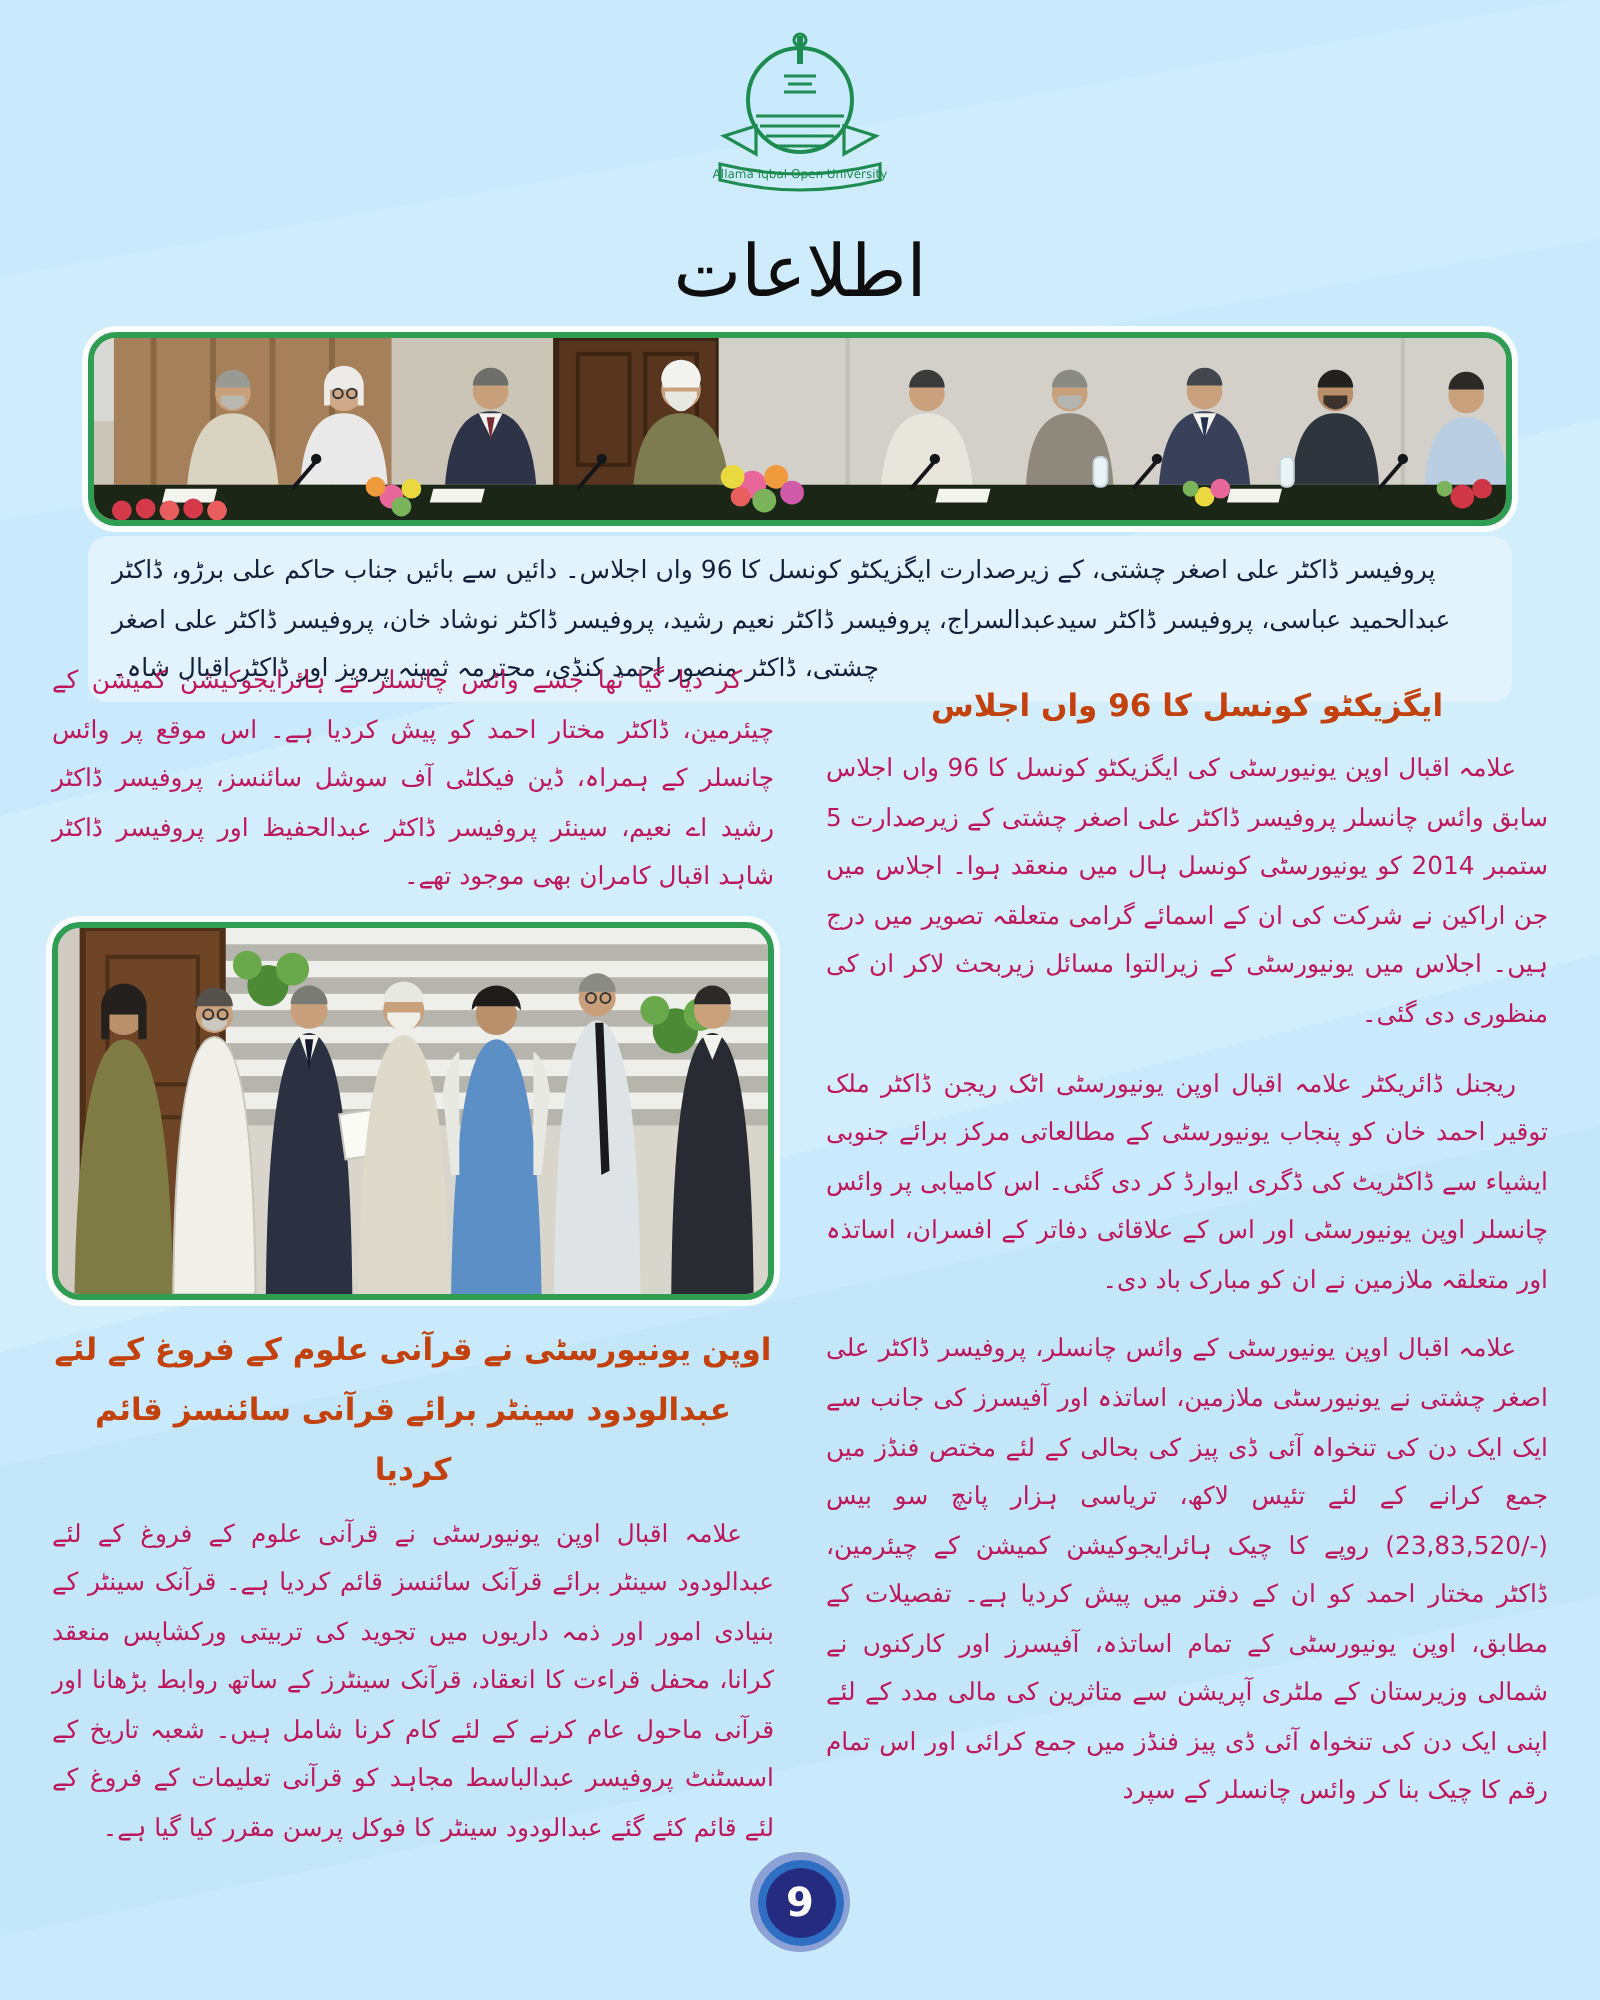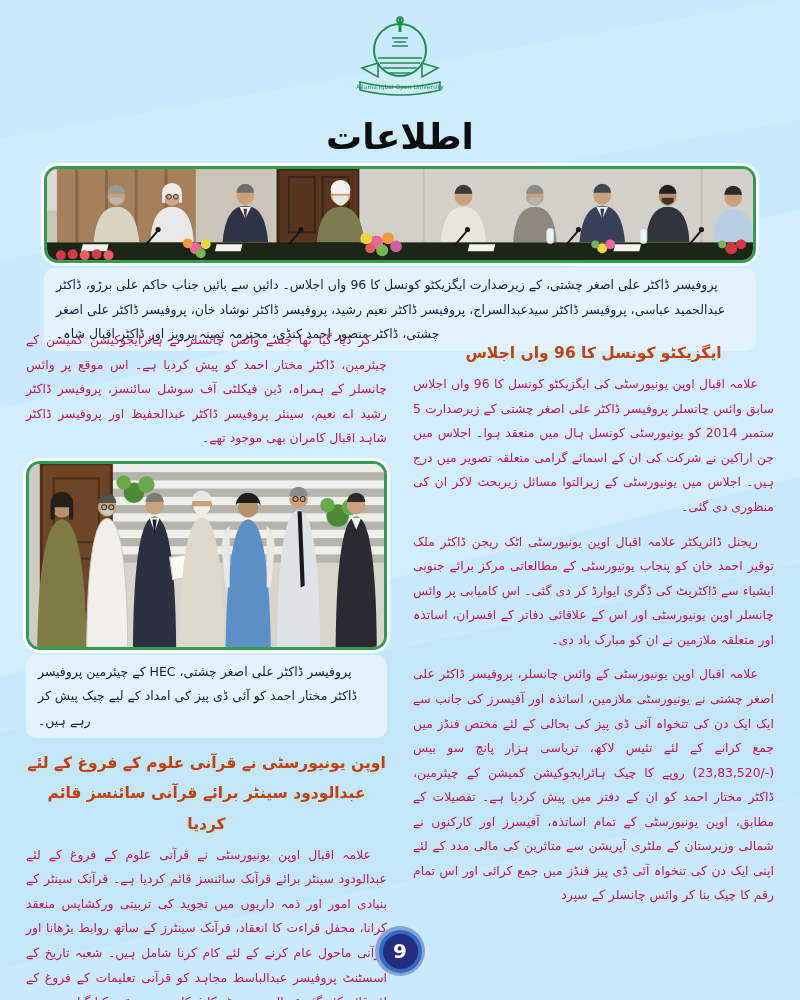--- a/index.html
+++ b/index.html
@@ -4,21 +4,21 @@
 <style>
   html,body{margin:0;padding:0;}
   body{width:800px;height:1000px;font-family:"DejaVu Sans",sans-serif;}
   .page{position:relative;width:800px;height:1000px;background:#c9eafc;overflow:hidden;}
   .band{position:absolute;z-index:0;}
   .band1{top:300px;left:-150px;width:1200px;height:260px;background:#d9f1fd;transform:rotate(-14deg);opacity:.55;}
   .band2{top:640px;left:-150px;width:1200px;height:230px;background:#bfe3f6;transform:rotate(-12deg);opacity:.45;}
   .band3{top:60px;left:-150px;width:1200px;height:120px;background:#d9f1fd;transform:rotate(-10deg);opacity:.4;}
   .content{position:relative;z-index:1;}
   .logo-wrap{position:absolute;top:8px;left:50%;transform:translateX(-50%);}
-  .page-title{position:absolute;top:116px;width:100%;text-align:center;font-size:36px;font-weight:bold;color:#0e0e0e;direction:rtl;}
+  .page-title{position:absolute;top:116px;width:100%;text-align:center;font-size:36px;font-weight:normal;color:#0e0e0e;direction:rtl;}
   .photo-frame{border:3px solid #2f9e53;border-radius:14px;box-shadow:0 0 0 3px rgba(255,255,255,.9);overflow:hidden;background:#cfc9bd;}
   .photo-frame svg{display:block;width:100%;height:auto;}
   .caption{margin-top:5px;background:#e3f3fd;border-radius:10px;padding:5px 12px;text-align:left;font-size:12.5px;line-height:1.95;color:#13203a;direction:rtl;}
   .photo1-block{position:absolute;top:166px;left:44px;width:712px;}
   .columns{position:absolute;top:328px;right:26px;width:748px;direction:rtl;display:flex;gap:26px;}
   .col{width:361px;}
   .heading{color:#c2410c;font-size:15.5px;font-weight:bold;text-align:center;line-height:1.95;margin:10px 0 4px;direction:rtl;}
   .bodytext{font-size:12.4px;line-height:1.98;text-align:justify;color:#be185d;margin:4px 0 10px;direction:rtl;text-indent:16px;}
   .photo2-block{margin:8px 0 6px;}
   .badge{position:absolute;top:926px;left:50%;transform:translateX(-50%);width:50px;height:50px;border-radius:50%;background:#8ba1d6;display:flex;align-items:center;justify-content:center;}
@@ -264,21 +264,20 @@
                   <path d="M-1 46 L2 120 L6 118 L3 46 Z" fill="#1a1a1c"></path>
                 </g>
               <g transform="translate(318,0)">
                   <circle cx="0" cy="40" r="9" fill="#caa17d"></circle>
                   <path d="M-9 37 a9 9 0 0 1 18 0" fill="#2c2a28"></path>
                   <path d="M-20 178 Q-19 51 0 51 Q19 51 20 178 Z" fill="#2a2a32"></path>
                   <path d="M-5 52 L0 64 L5 52 Z" fill="#f2f2ee"></path>
                 </g>
             </svg>
           </div>
-          <div class="caption">پروفیسر ڈاکٹر علی اصغر چشتی، HEC کے چیئرمین پروفیسر ڈاکٹر مختار احمد کو آئی ڈی پیز کی امداد کے لیے چیک پیش کر رہے ہیں۔</div>
         </div>
 
         <div class="heading">اوپن یونیورسٹی نے قرآنی علوم کے فروغ کے لئے عبدالودود سینٹر برائے قرآنی سائنسز قائم کردیا</div>
         <p class="bodytext">علامہ اقبال اوپن یونیورسٹی نے قرآنی علوم کے فروغ کے لئے عبدالودود سینٹر برائے قرآنک سائنسز قائم کردیا ہے۔ قرآنک سینٹر کے بنیادی امور اور ذمہ داریوں میں تجوید کی تربیتی ورکشاپس منعقد کرانا، محفل قراءت کا انعقاد، قرآنک سینٹرز کے ساتھ روابط بڑھانا اور قرآنی ماحول عام کرنے کے لئے کام کرنا شامل ہیں۔ شعبہ تاریخ کے اسسٹنٹ پروفیسر عبدالباسط مجاہد کو قرآنی تعلیمات کے فروغ کے لئے قائم کئے گئے عبدالودود سینٹر کا فوکل پرسن مقرر کیا گیا ہے۔</p>
       </div>
     </div>
 
     <div class="badge">
       <div class="badge-mid">
         <div class="badge-in">9</div>

